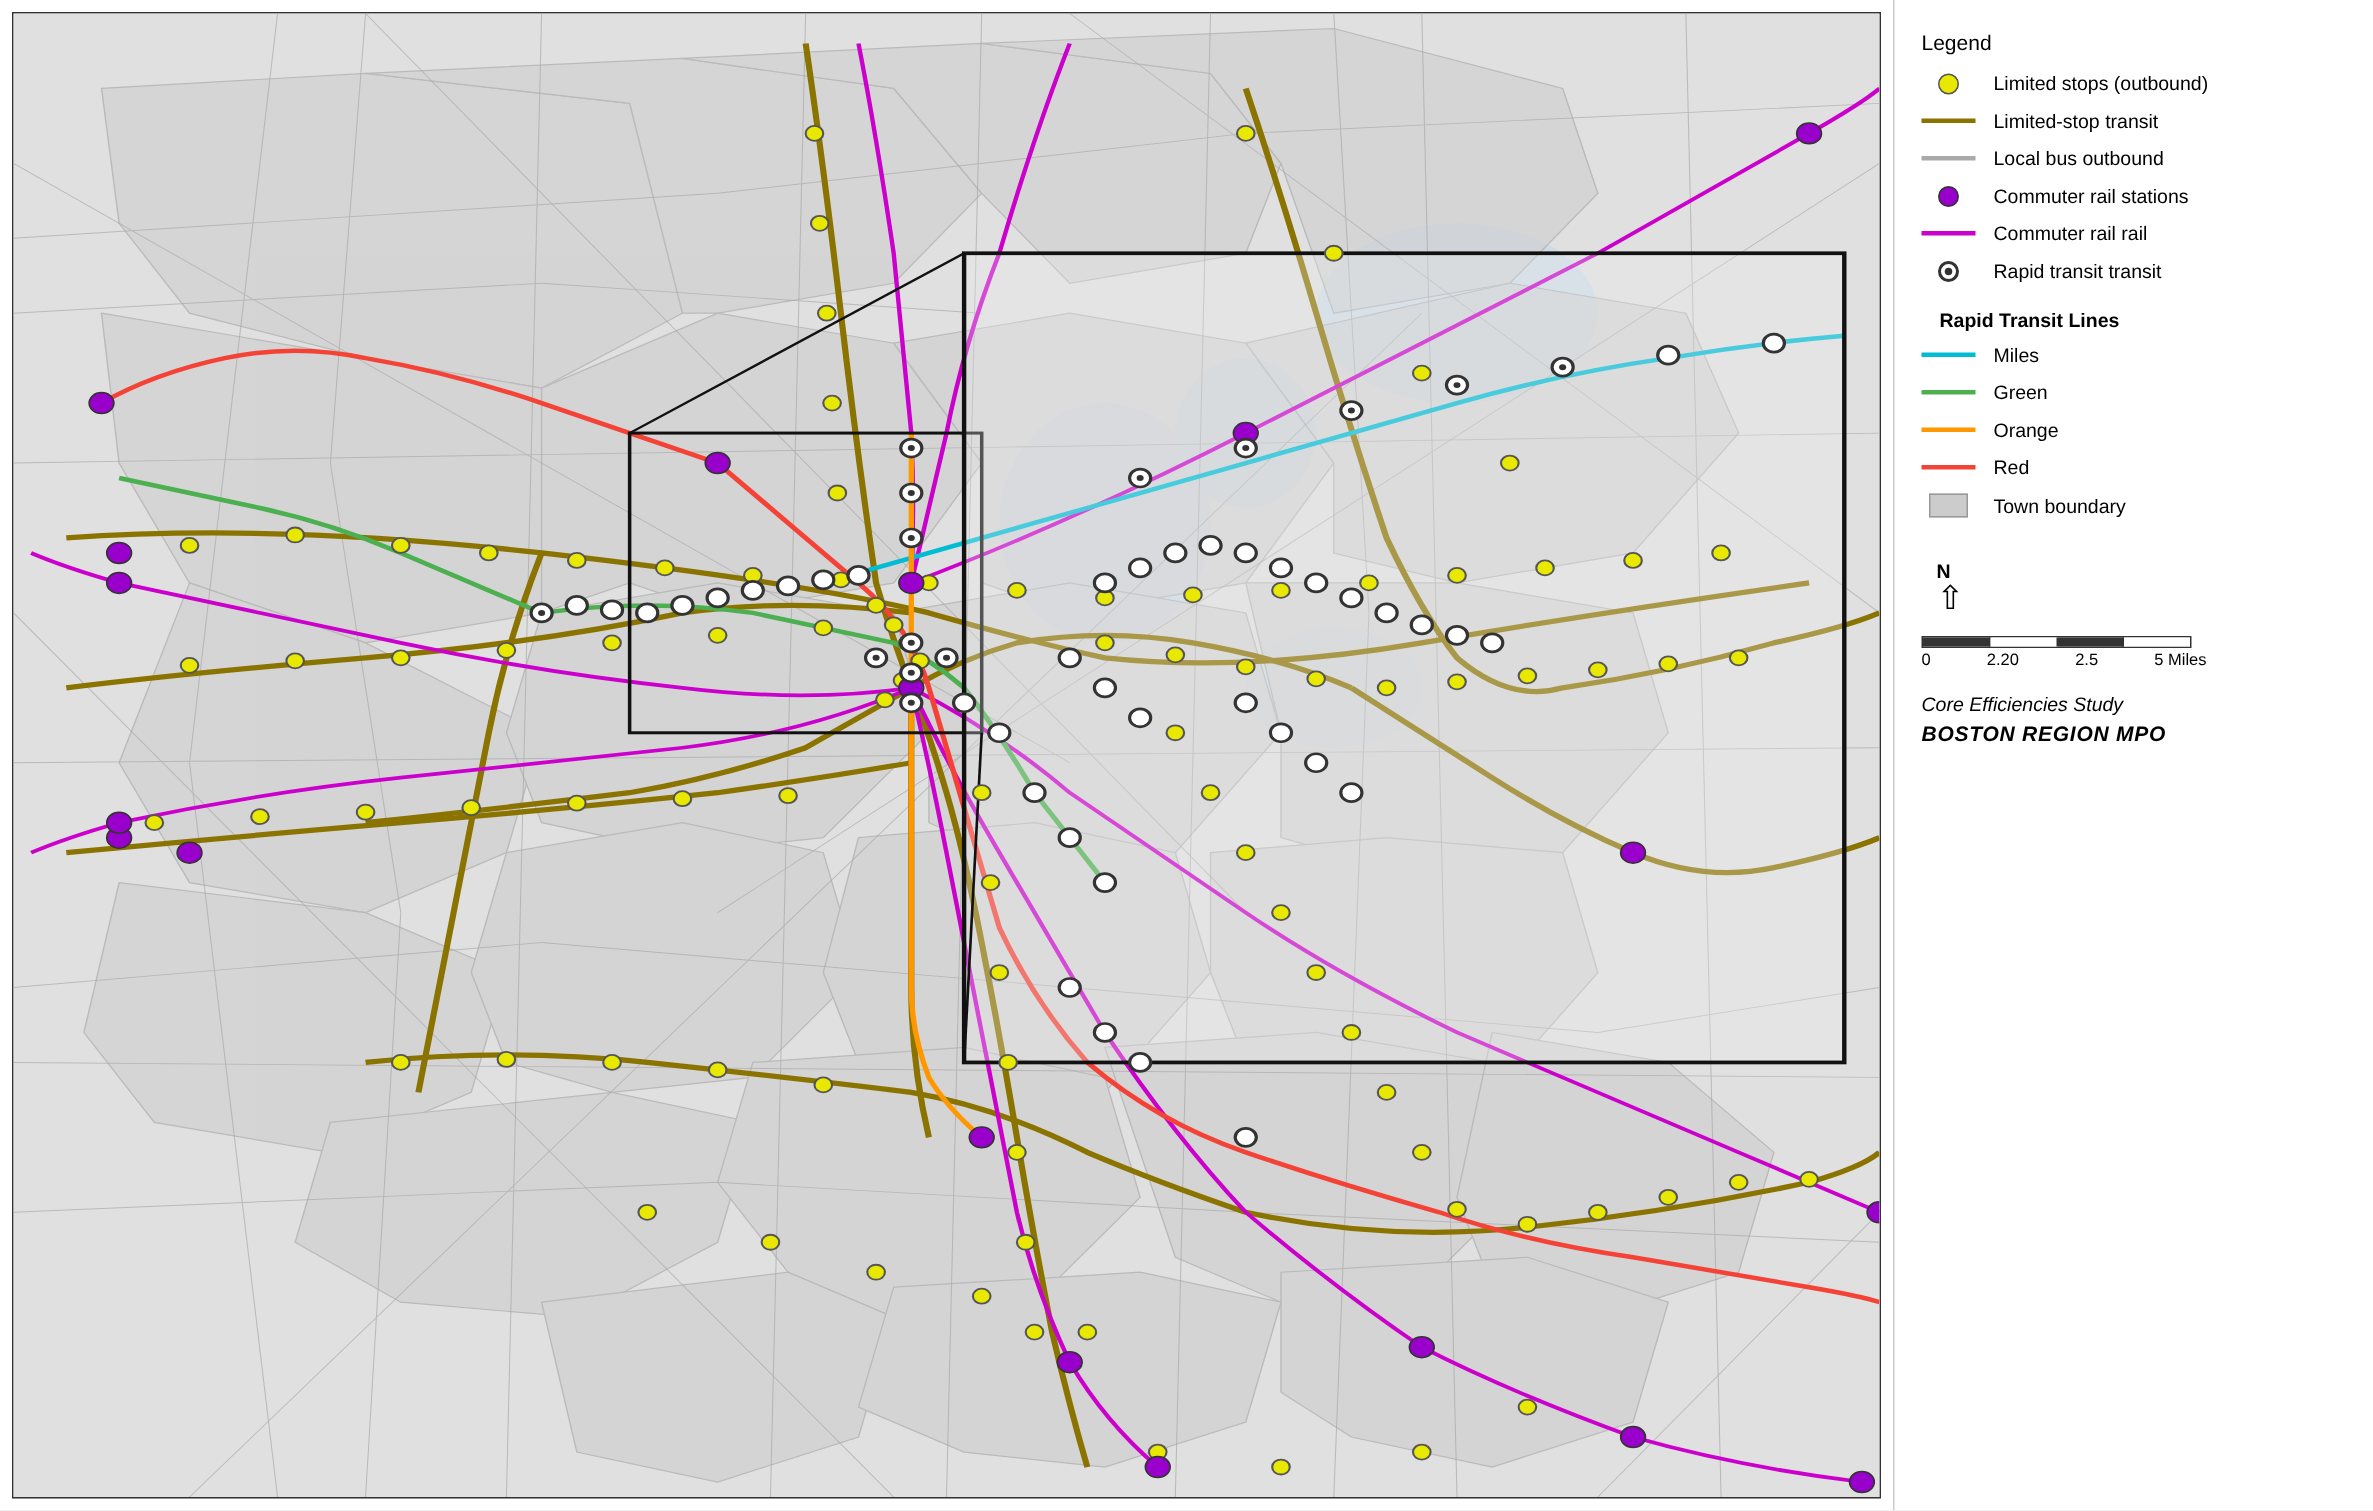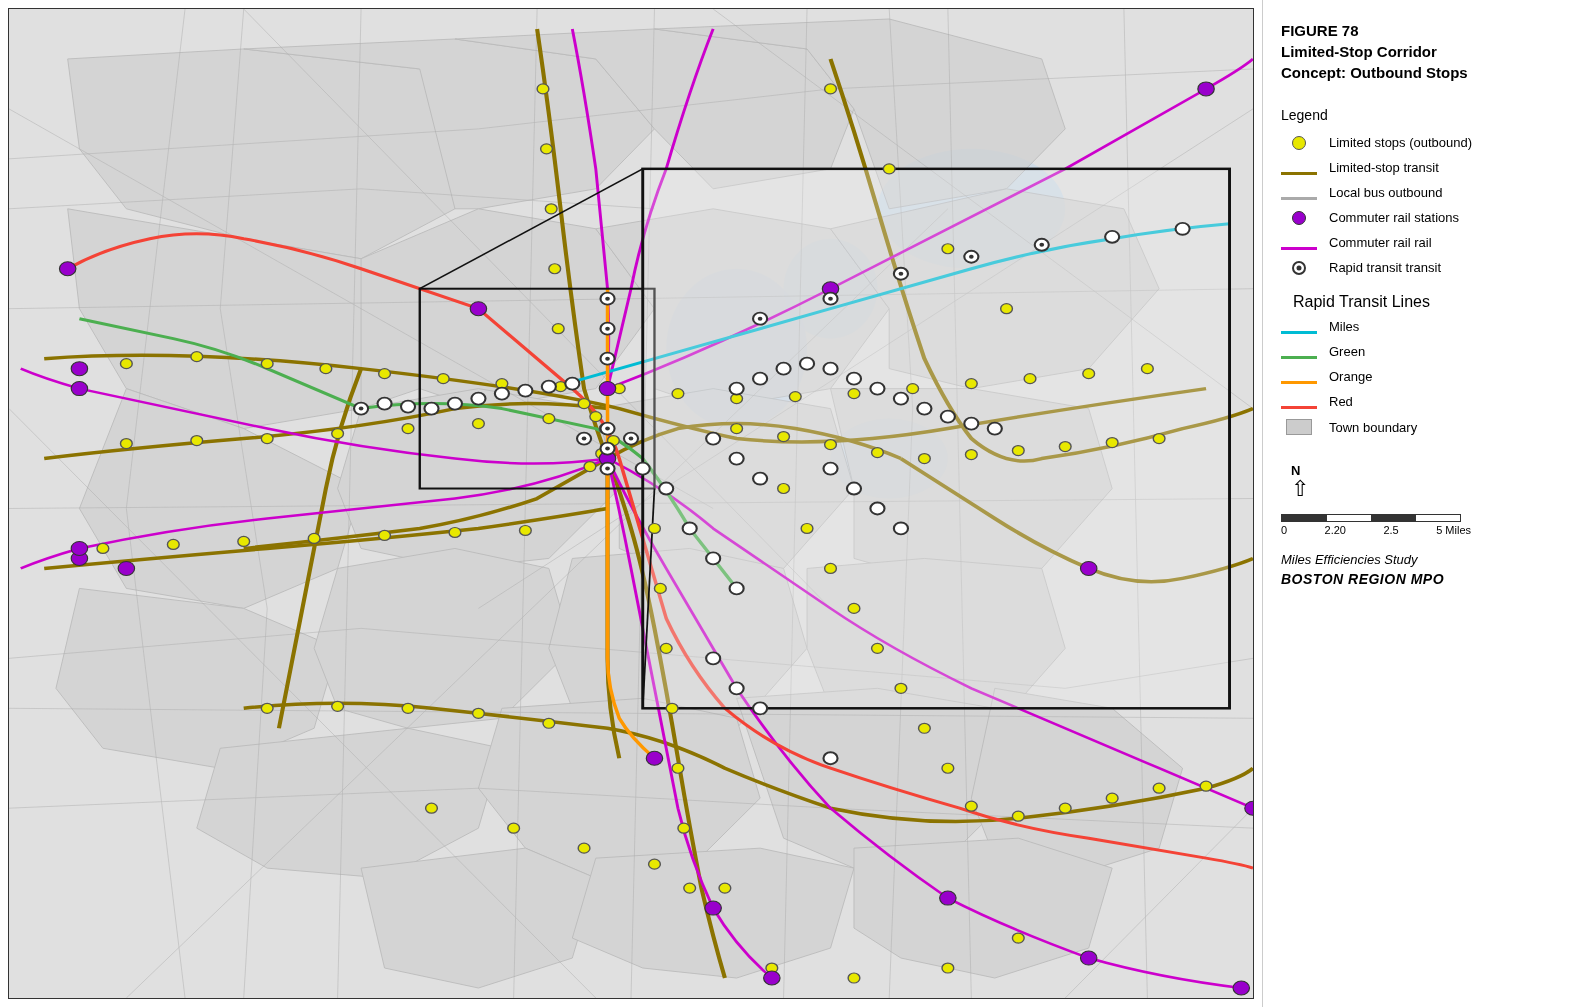--- a/index.html
+++ b/index.html
@@ -35,21 +35,21 @@
       line-height: 1.4;
       margin-bottom: 24px;
     }
     .legend-title {
       font-size: 14px;
       font-weight: normal;
       margin-bottom: 12px;
     }
     .legend-item {
       display: flex;
-      align-items: flex-end;
+      align-items: center;
       margin-bottom: 10px;
       font-size: 13px;
       gap: 12px;
     }
     .legend-symbol {
       width: 36px;
       display: flex;
       align-items: center;
       justify-content: center;
       flex-shrink: 0;
@@ -86,22 +86,22 @@
       position: absolute;
       top: 50%;
       left: 50%;
       transform: translate(-50%, -50%);
       width: 5px;
       height: 5px;
       border-radius: 50%;
       background: #333;
     }
     .legend-section-title {
-      font-size: 16px;
-      font-weight: normal;
+      font-size: 13px;
+      font-weight: bold;
       margin: 8px 0 8px 0;
       padding-left: 12px;
     }
     .town-boundary-box {
       width: 26px;
       height: 16px;
       background: #ccc;
       border: 1px solid #999;
       flex-shrink: 0;
     }
@@ -505,25 +505,20 @@
       <circle cx="640" cy="310" r="2"></circle>
       <circle cx="700" cy="290" r="2"></circle>
       <circle cx="760" cy="265" r="2"></circle>
       <circle cx="820" cy="248" r="2"></circle>
       <circle cx="880" cy="236" r="2"></circle>
     </g>
   </svg>
 </div>
 
 <div id="legend-panel">
-  <div class="figure-title">
-    <span>FIGURE 78</span><br>
-    <span>Limited-Stop Corridor</span><br>
-    <span>Concept: Outbound Stops</span>
-  </div>
 
   <div class="legend-title">Legend</div>
 
   <div class="legend-item">
     <div class="legend-symbol">
       <div class="legend-circle-yellow"></div>
     </div>
     <span>Limited stops (outbound)</span>
   </div>
 
@@ -612,15 +607,15 @@
       <div class="scale-bar-seg"></div>
     </div>
     <div class="scale-labels">
       <span>0</span>
       <span>2.20</span>
       <span>2.5</span>
       <span>5 Miles</span>
     </div>
   </div>
 
-  <div class="core-study">Miles Efficiencies Study</div>
+  <div class="core-study">Core Efficiencies Study</div>
   <div class="mpo-title">BOSTON REGION MPO</div>
 </div>
 
 </body></html>

